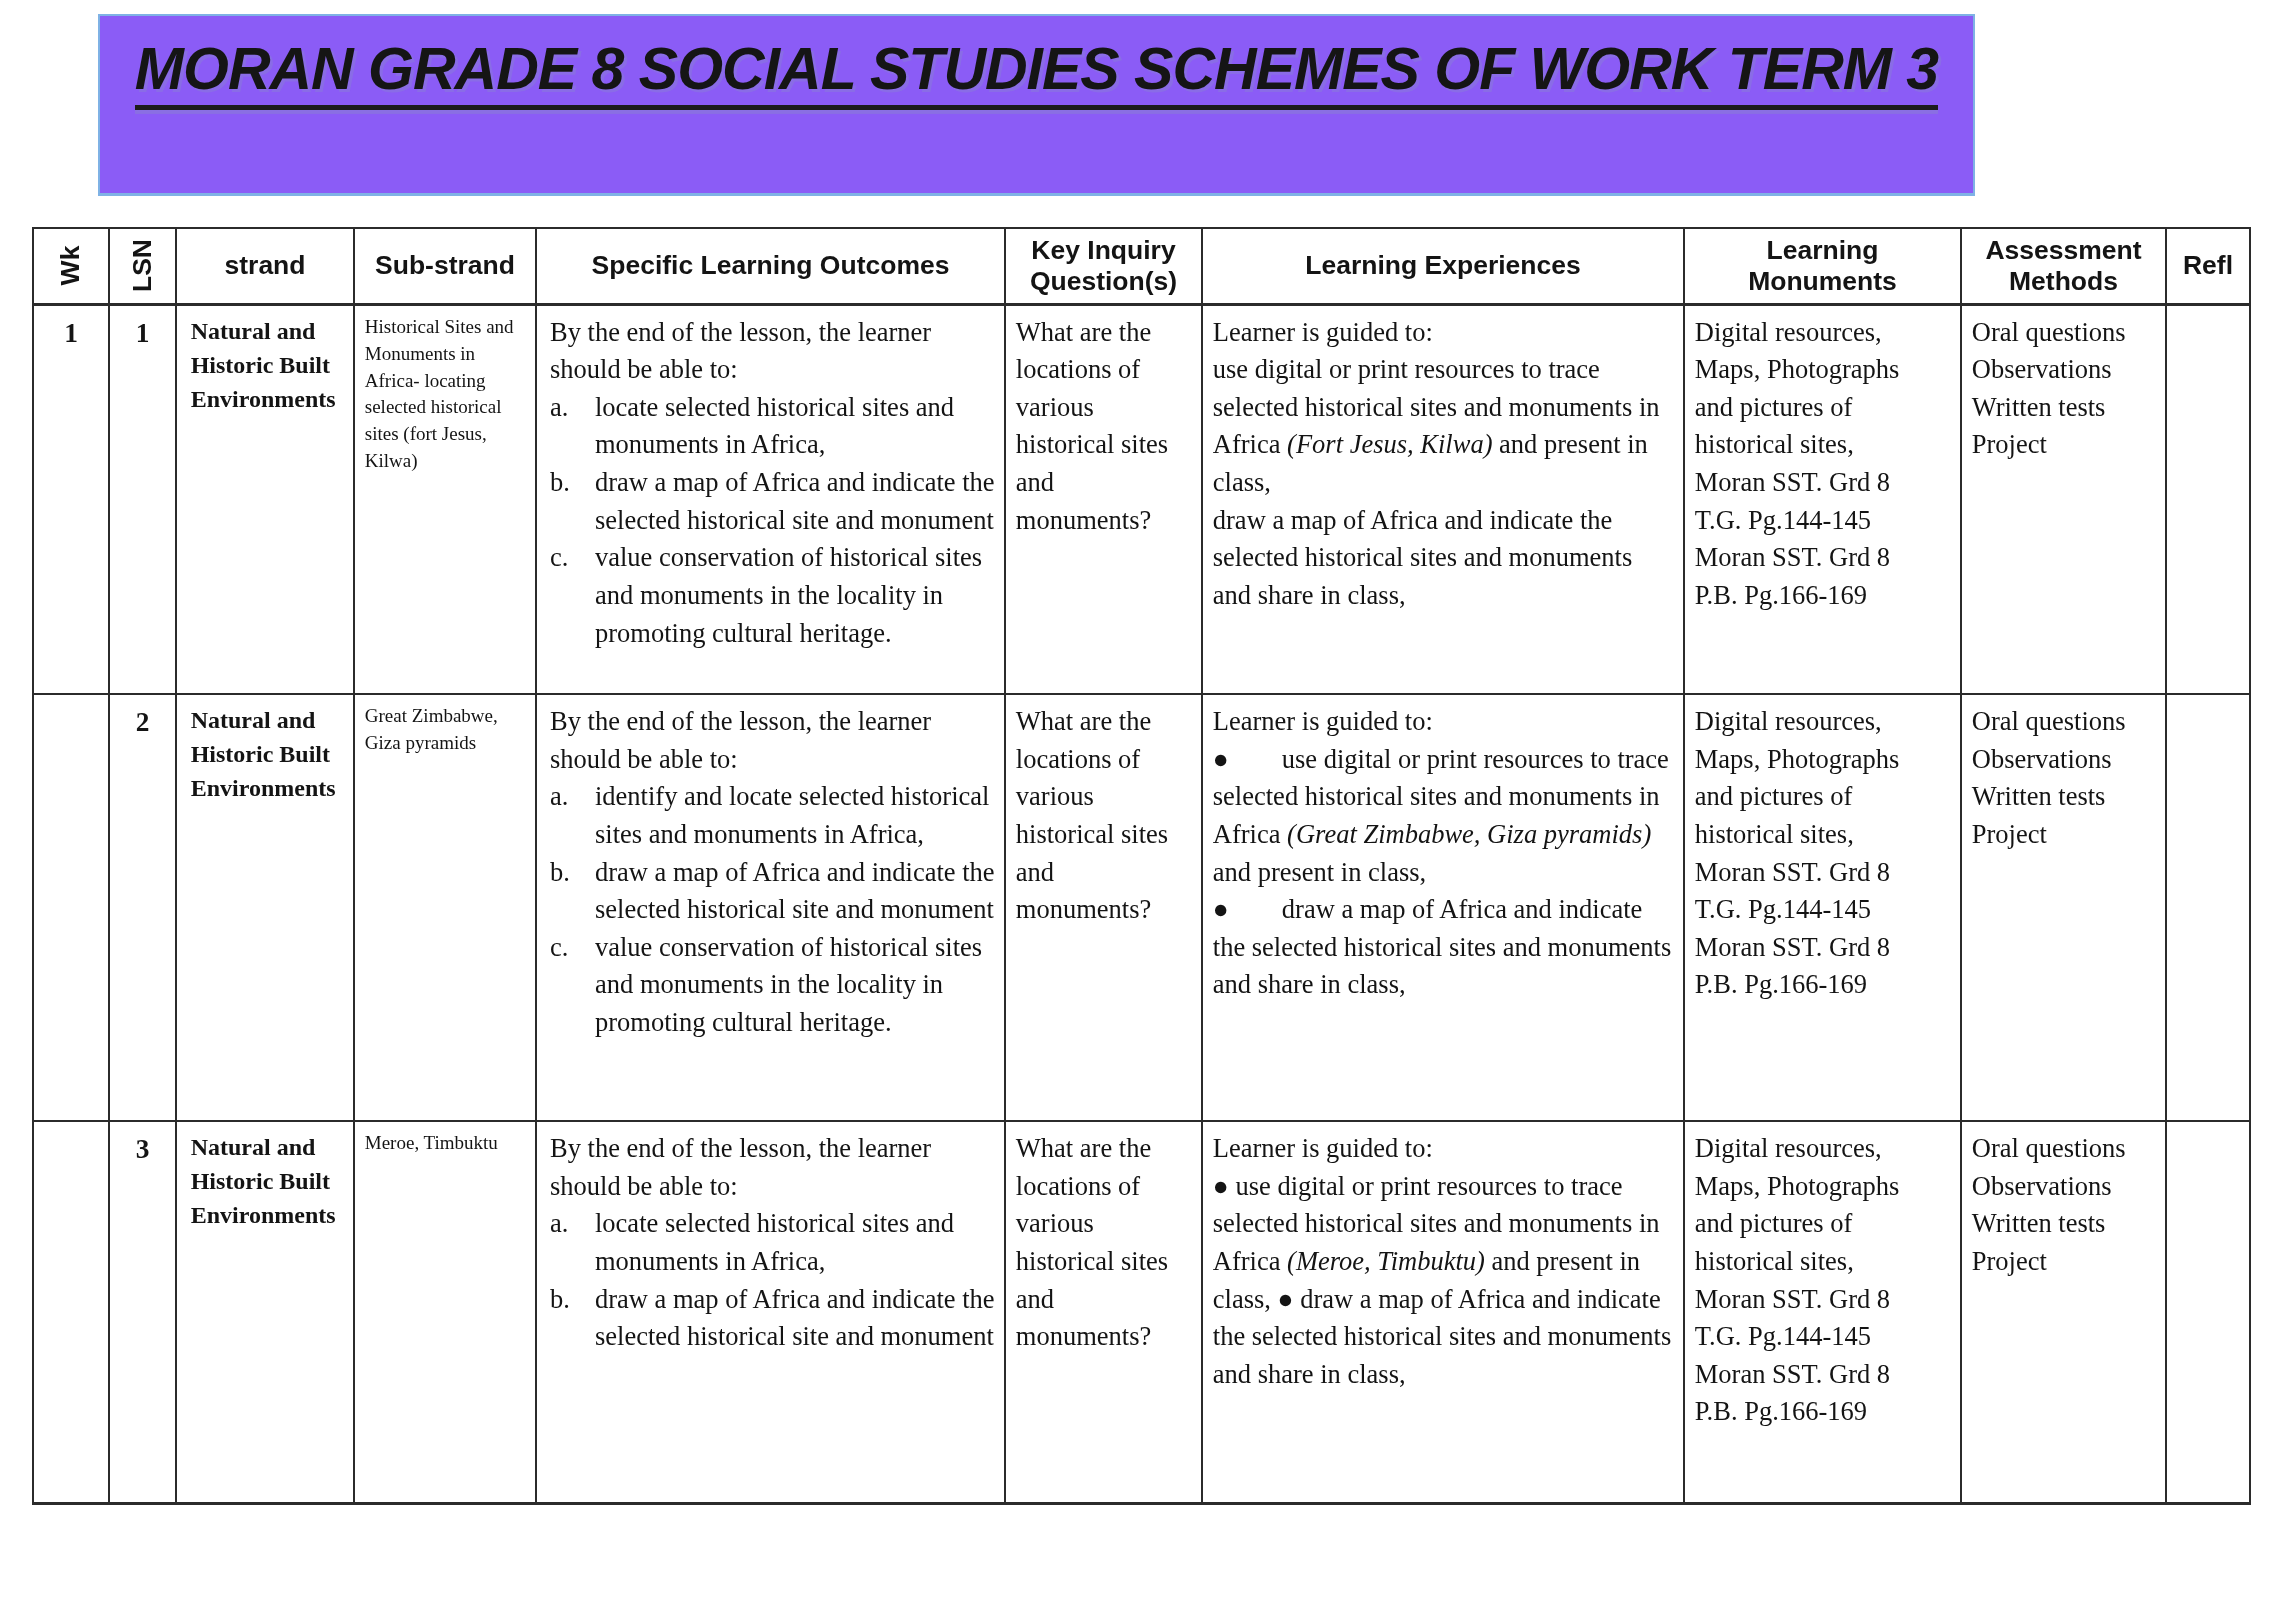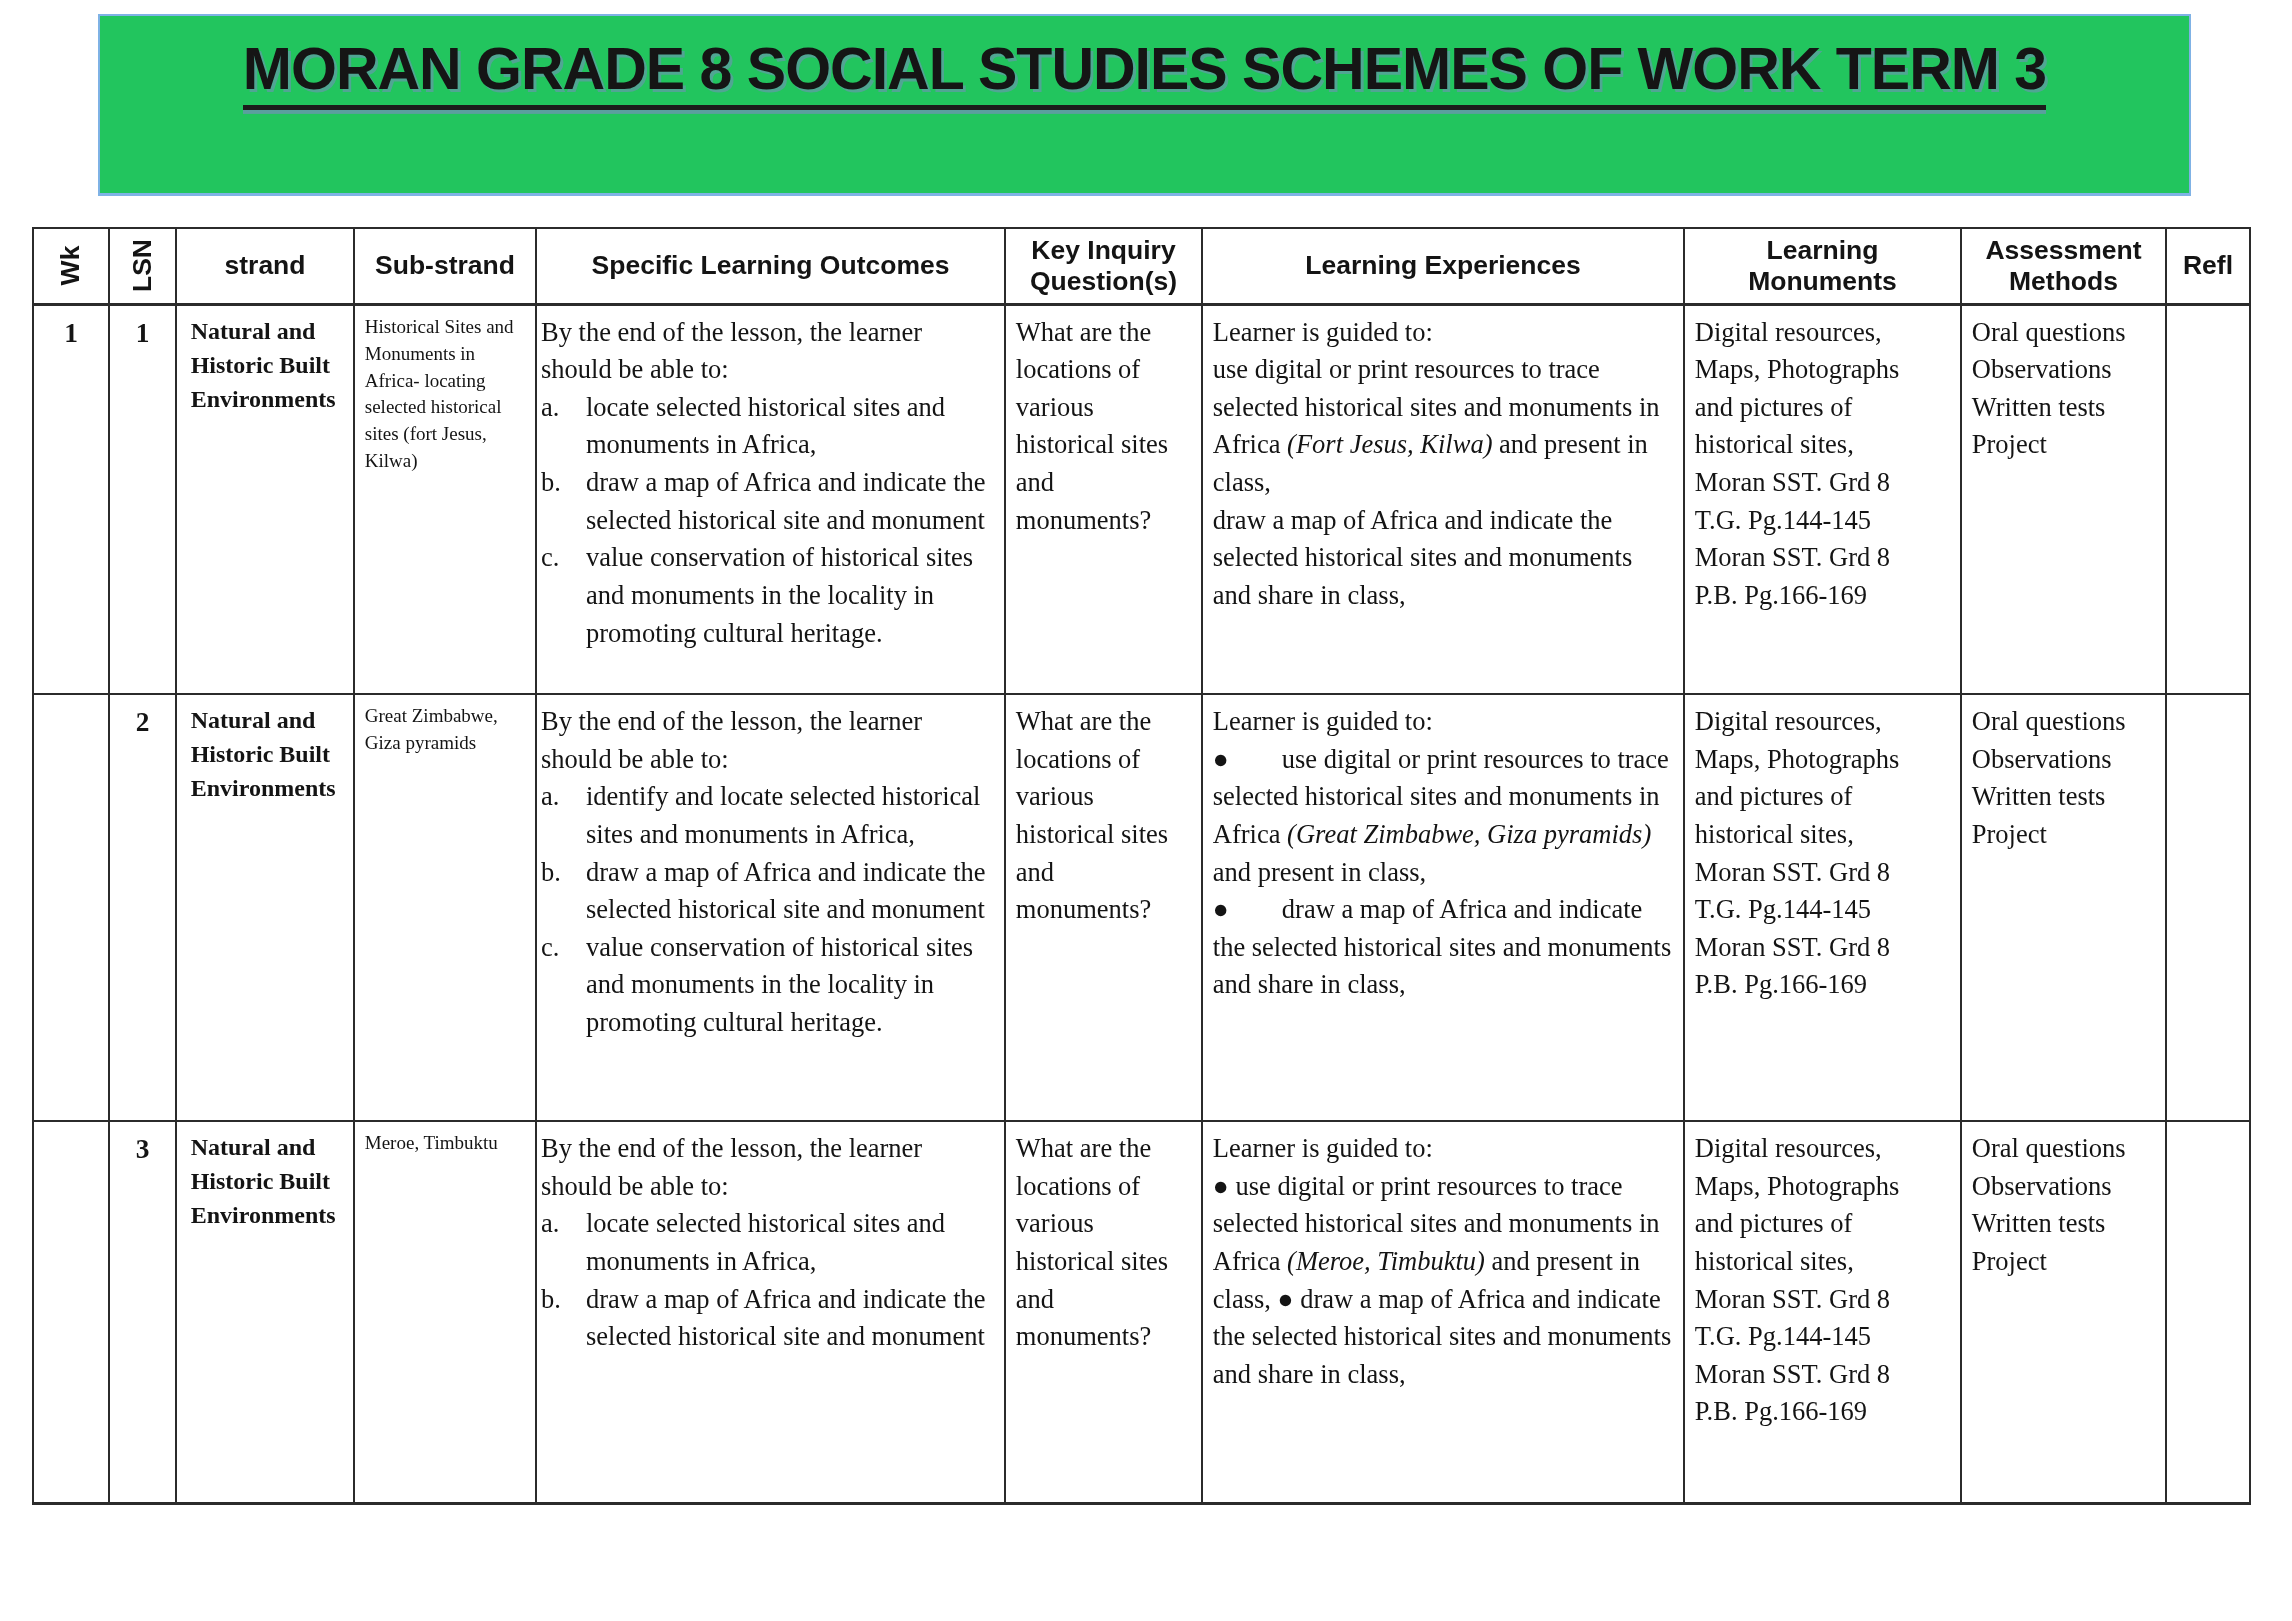--- a/index.html
+++ b/index.html
@@ -1,20 +1,20 @@
 <!DOCTYPE html>
 <html><head>
 <meta charset="utf-8">
 <style>
   html,body{margin:0;padding:0;background:#ffffff;}
   #page{position:relative;width:2293px;height:1621px;background:#ffffff;overflow:hidden;
         font-family:"Liberation Serif",serif;color:#111;}
   
-  .title-box{position:absolute;left:98px;top:13.7px;width:2093px;height:182px;
-             border:2.9px solid #7fb2e5;border-bottom-width:3.9px;background:#22c55e;box-sizing:border-box;}
+  .title-box{position:absolute;left:98px;top:13.7px;width:1877px;height:182px;
+             border:2.9px solid #7fb2e5;border-bottom-width:3.9px;background:#8b5cf6;box-sizing:border-box;font-style:italic;}
   .title-line{margin-top:19.6px;text-align:center;
               font-family:"Liberation Sans",sans-serif;font-weight:bold;font-size:59px;
               letter-spacing:-1px;color:#151515;
               text-shadow:2.9px 2.9px 0 rgba(138,128,212,0.45);white-space:nowrap;}
   .title-line .u{display:inline-block;padding-bottom:2px;border-bottom:5.9px solid #1c1c1c;
                  box-shadow:0 3.9px 0 rgba(138,128,212,0.55);}
   .subtitle-line{margin-top:25.5px;padding-left:44px;
                  font-family:"Liberation Sans",sans-serif;font-weight:bold;font-size:44px;
                  color:#161616;text-shadow:2px 2px 0 rgba(138,128,212,0.35);white-space:nowrap;}
   
@@ -24,21 +24,21 @@
   table.scheme thead th{border-bottom:3.9px solid #2b2b2b;}
   table.scheme tr:last-child td{border-bottom:3.9px solid #2b2b2b;}
   th{font-family:"Liberation Sans",sans-serif;font-weight:bold;font-size:26.5px;
      color:#141414;text-align:center;vertical-align:middle;padding:5.9px 3.9px;}
   .rot{display:inline-block;transform:rotate(-90deg);white-space:nowrap;}
   td{vertical-align:top;padding:7.8px 9.8px;font-size:26.5px;line-height:1.42;color:#141414;
      overflow:hidden;box-sizing:border-box;}
   td.wk,td.lsn{text-align:center;font-weight:bold;font-size:27.4px;}
   td.strand{font-weight:bold;font-size:24px;overflow-wrap:anywhere;padding-left:13.7px;}
   td.sub{font-size:19px;}
-  td.slo{padding-left:4px;padding-right:5.9px;}
+  td.slo{padding-left:13px;padding-right:5.9px;}
   .slo-intro{margin:0;}
   .slo-item{display:flex;margin:0;}
   .slo-item .lbl{flex:0 0 45px;}
   .slo-item .txt{flex:1;}
   td.le p{margin:0;}
   td.kiq{padding-right:5.9px;}
   .preline{white-space:pre-line;}
   em{font-style:italic;}
 </style>
 </head>

